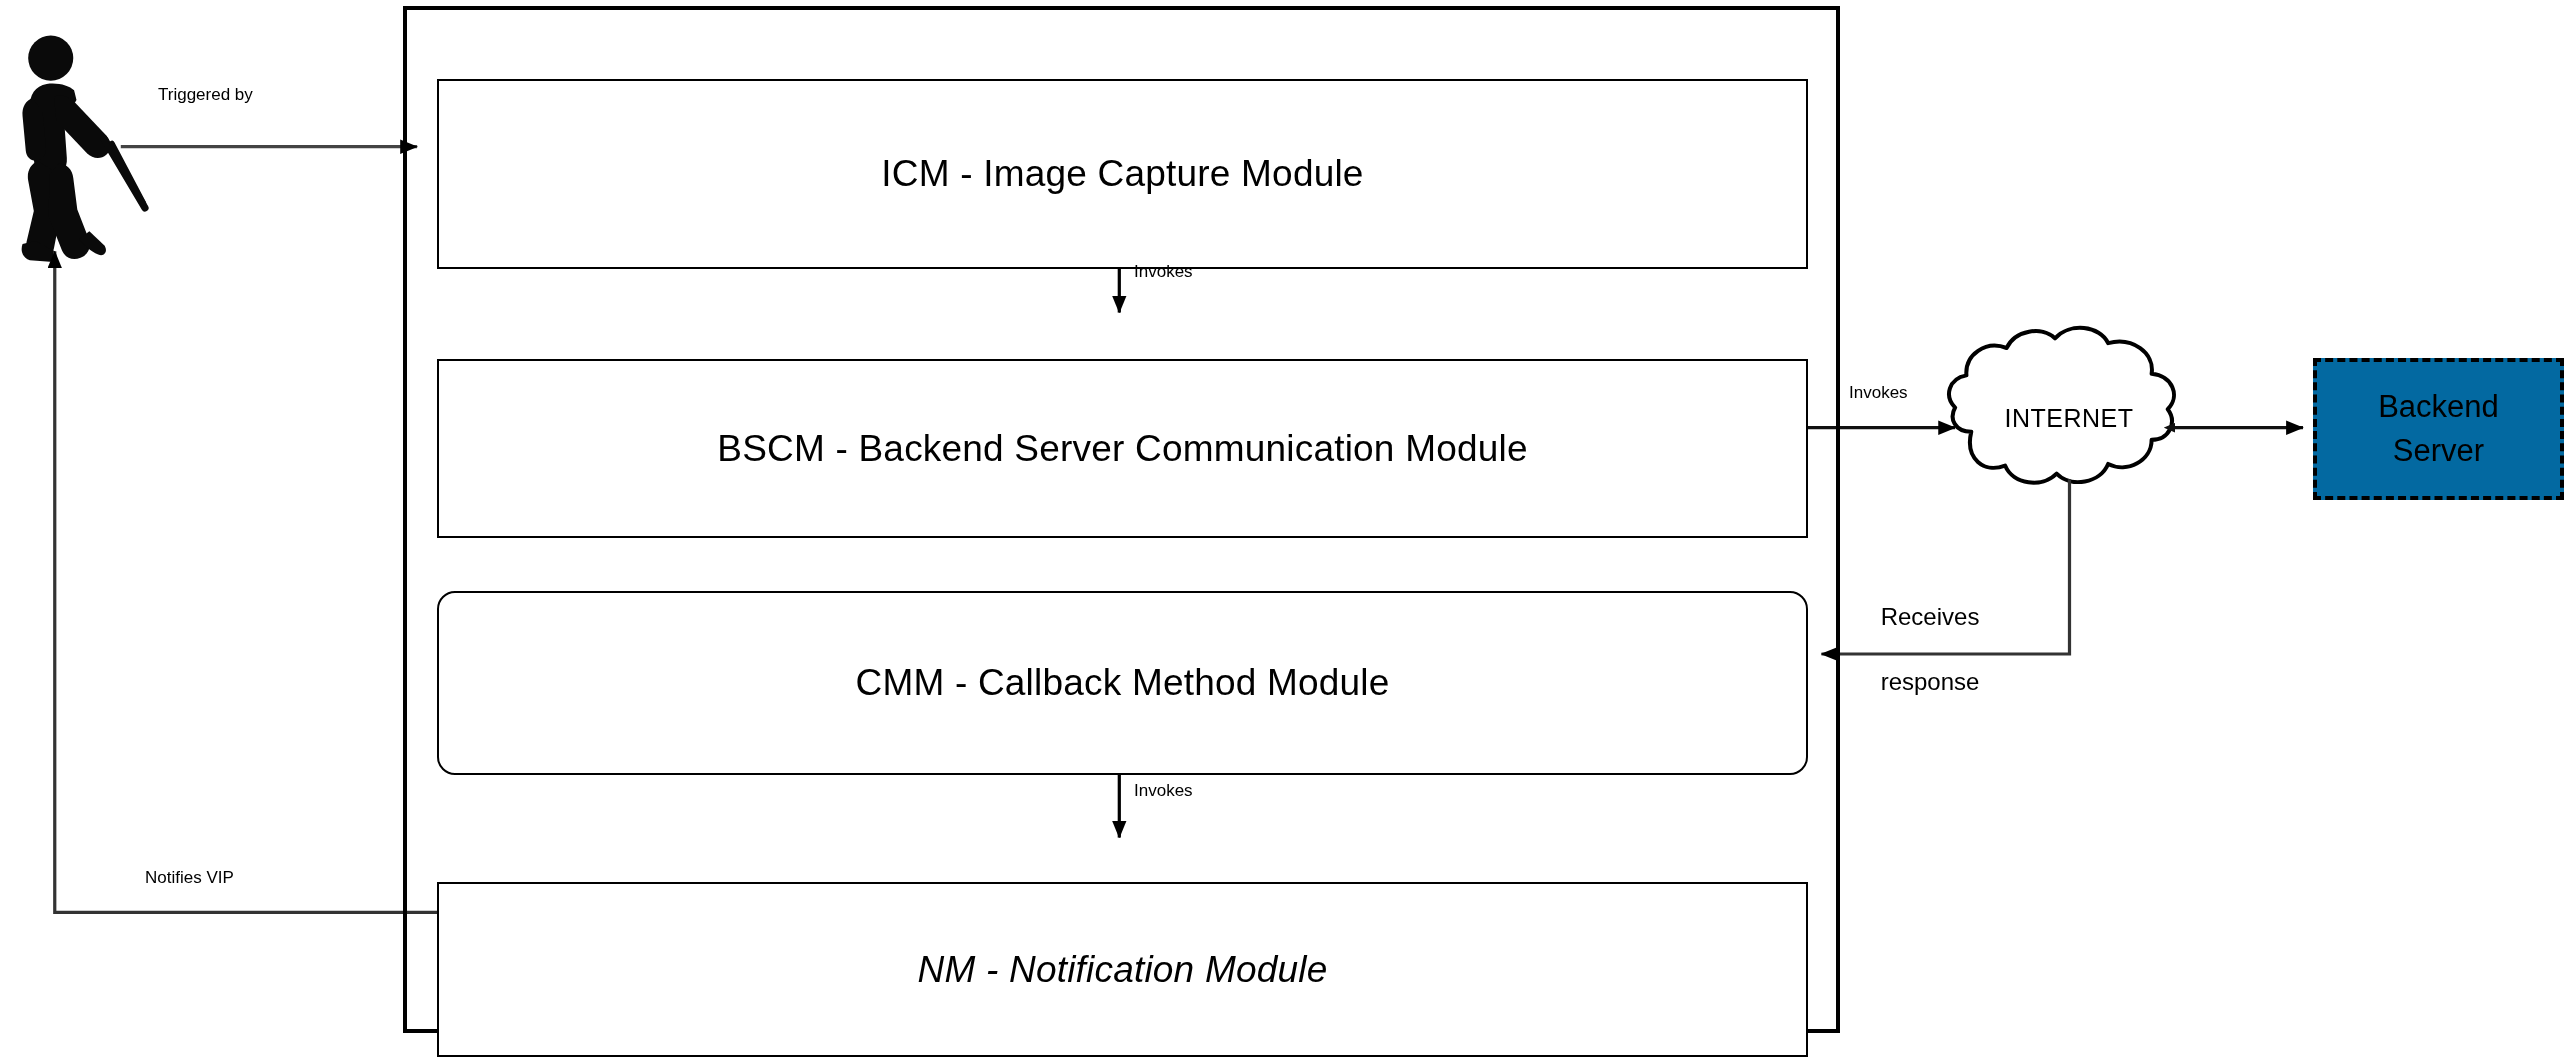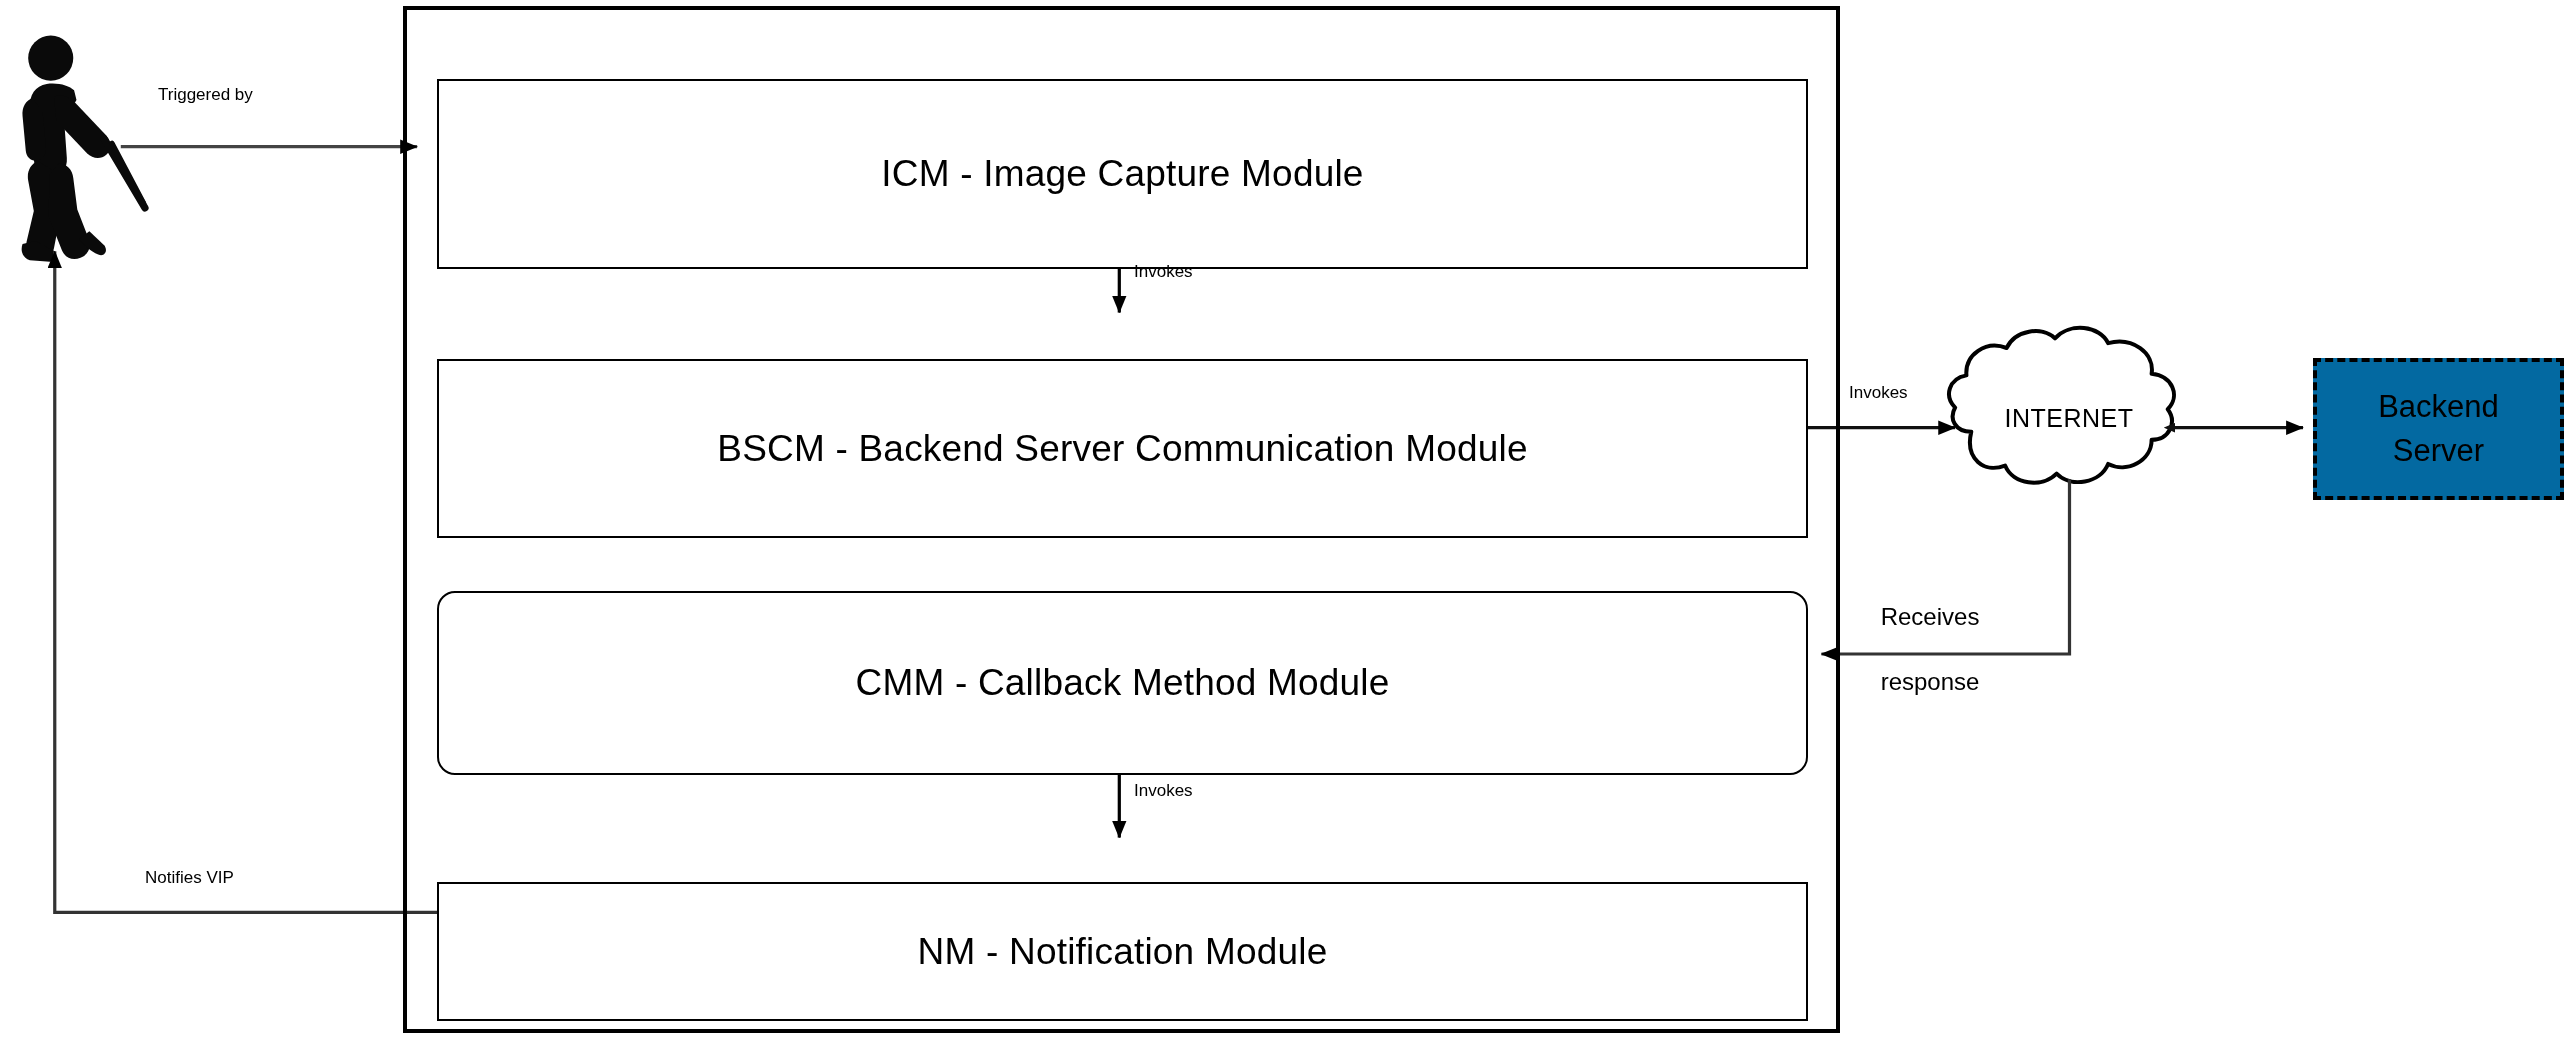--- a/index.html
+++ b/index.html
@@ -188,21 +188,21 @@
   </div>
 
   <div class="module-box" style="left:437px; top:327px; width:1371px; height:179px;">
     <span class="module-label">BSCM - Backend Server Communication Module</span>
   </div>
 
   <div class="module-box" style="left:437px; top:559px; width:1371px; height:184px;border-radius:18px;">
     <span class="module-label">CMM - Callback Method Module</span>
   </div>
 
-  <div class="module-box" style="left:437px; top:850px; width:1371px; height:139px;">
+  <div class="module-box" style="left:437px; top:850px; width:1371px; height:175px;font-style:italic;">
     <span class="module-label">NM - Notification Module</span>
   </div>
 
   <div class="server-box" style="left:2313px; top:358px; width:251px; height:142px;">
     <span class="server-label">
       <span>Backend</span><br>
       <span>Server</span>
     </span>
   </div>
 

